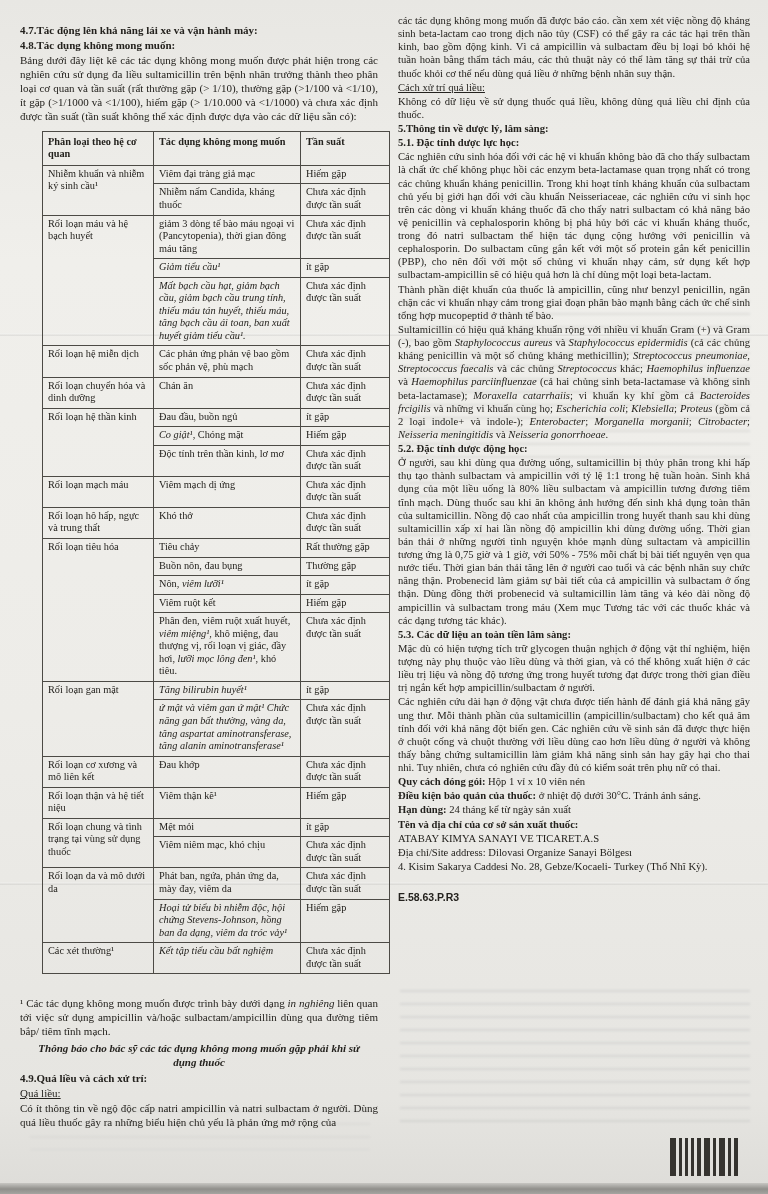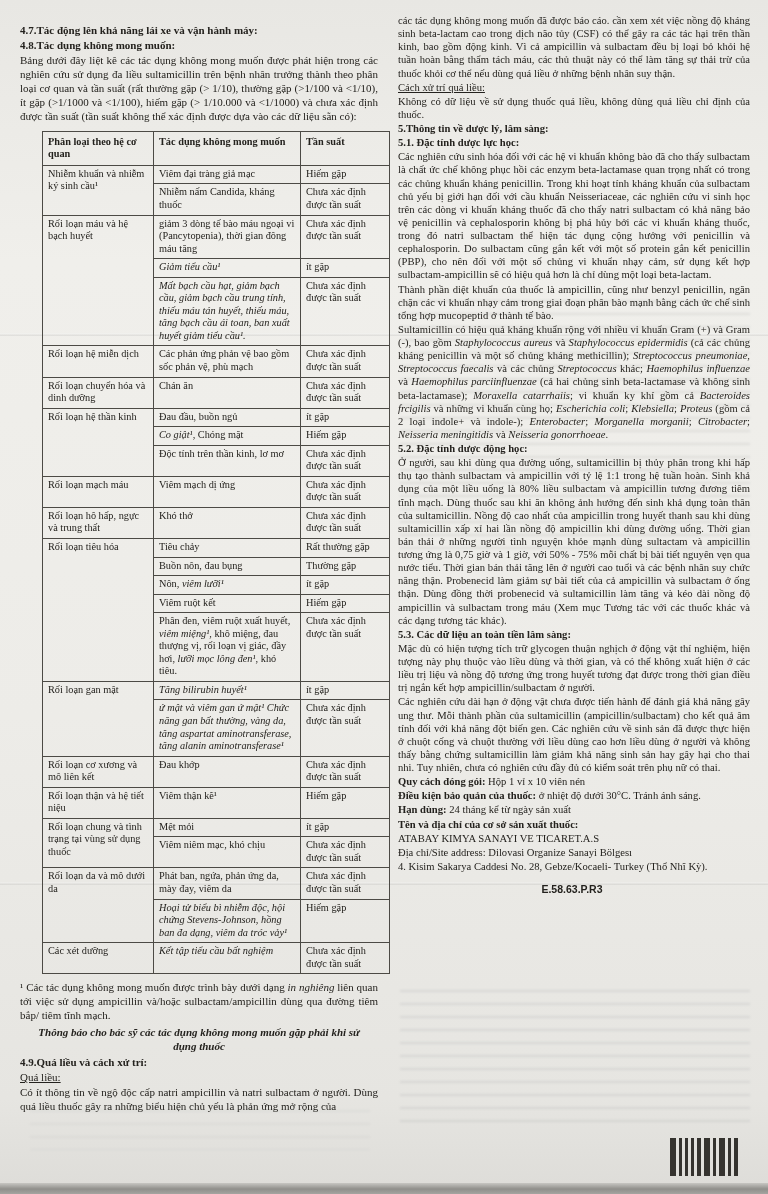--- a/index.html
+++ b/index.html
@@ -13,29 +13,29 @@
   .scan-edge{position:absolute;left:0;right:0;bottom:0;height:11px;
     background:linear-gradient(180deg,#c7c6c2,#908f8b 55%,#a5a4a0);}
   .col{position:absolute;text-align:justify;}
   .col-left{left:20px;top:24px;width:358px;font-size:11px;line-height:1.27;}
   .col-right{left:398px;top:14px;width:352px;font-size:10.6px;line-height:1.24;}
   .blk{margin:0 0 1px 0;}
   .blk.h{font-weight:bold;text-align:left;}
   .blk.u{text-decoration:underline;text-align:left;}
   .blk.kv{text-align:left;}
   .blk.notice{font-weight:bold;font-style:italic;text-align:center;margin:3px 8px 2px;}
-  .blk.footnote{margin-top:7px;}
+  .blk.footnote{margin-top:23px;}
   table.adr{border-collapse:collapse;margin:7px 0 2px 22px;width:348px;font-size:10.3px;line-height:1.22;}
   .adr th,.adr td{border:1px solid #4c4a45;padding:2px 5px 3px;vertical-align:top;text-align:left;}
   .adr th{font-weight:bold;padding:4px 5px;}
   .adr td.organ-cell{width:100px;}
   .adr td.freq-cell{width:78px;}
   .adr th.th-freq{width:78px;}
-  .code{text-align:center;font-family:"Liberation Sans","DejaVu Sans",sans-serif;
-    font-weight:bold;font-size:10.5px;margin-top:10px;padding-right:4px;}
+  .code{text-align:left;font-family:"Liberation Sans","DejaVu Sans",sans-serif;
+    font-weight:bold;font-size:10.5px;margin-top:18px;padding-right:4px;}
   .barcode{position:absolute;right:30px;bottom:18px;height:38px;display:flex;align-items:stretch;gap:3px;}
   .barcode .bar{background:#35332f;}
 </style>
 </head>
 <body>
 
 <div class="page">
   <div class="ghost" style="left:400px;top:300px;width:350px;height:260px;"></div>
   <div class="ghost" style="left:400px;top:990px;width:350px;height:140px;"></div>
   <div class="ghost" style="left:30px;top:1110px;width:340px;height:40px;opacity:.5;"></div>
@@ -164,21 +164,21 @@
           <tr>
             <td class="organ-cell" rowspan="2">Rối loạn da và mô dưới da</td>
             <td class="effect-cell"><span>Phát ban, ngứa, phản ứng da, mày đay, viêm da</span></td>
             <td class="freq-cell">Chưa xác định được tần suất</td>
           </tr>
           <tr>
             <td class="effect-cell"><i>Hoại tử biểu bì nhiễm độc, hội chứng Stevens-Johnson, hồng ban đa dạng, viêm da tróc vảy¹</i></td>
             <td class="freq-cell">Hiếm gặp</td>
           </tr>
           <tr>
-            <td class="organ-cell" rowspan="1">Các xét dưỡng</td>
+            <td class="organ-cell" rowspan="1">Các xét thường¹</td>
             <td class="effect-cell"><i>Kết tập tiểu cầu bất nghiệm</i></td>
             <td class="freq-cell">Chưa xác định được tần suất</td>
           </tr>
         </tbody>
     </table>
     <div id="left-bottom">
         <div class="blk footnote"><span>¹ Các tác dụng không mong muốn được trình bày dưới dạng </span><i>in nghiêng</i><span> liên quan tới việc sử dụng ampicillin và/hoặc sulbactam/ampicillin dùng qua đường tiêm bắp/ tiêm tĩnh mạch.</span></div>
         <div class="blk notice">Thông báo cho bác sỹ các tác dụng không mong muốn gặp phải khi sử dụng thuốc</div>
         <div class="blk h">4.9.Quá liều và cách xử trí:</div>
         <div class="blk u">Quá liều:</div>

